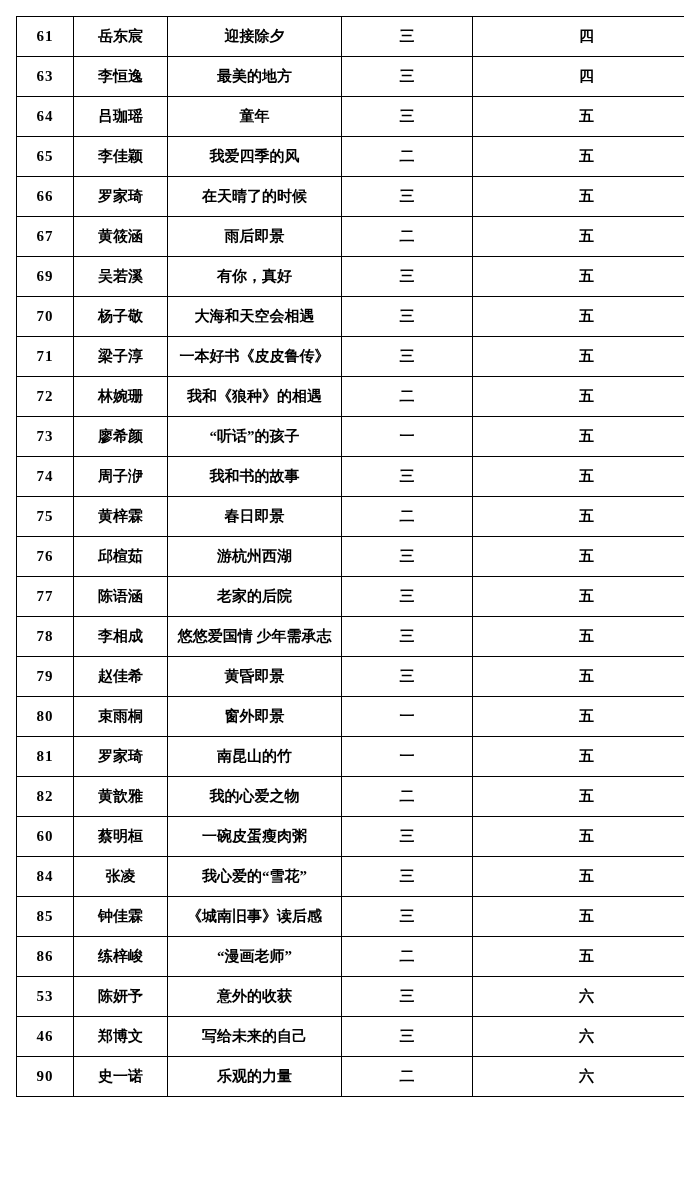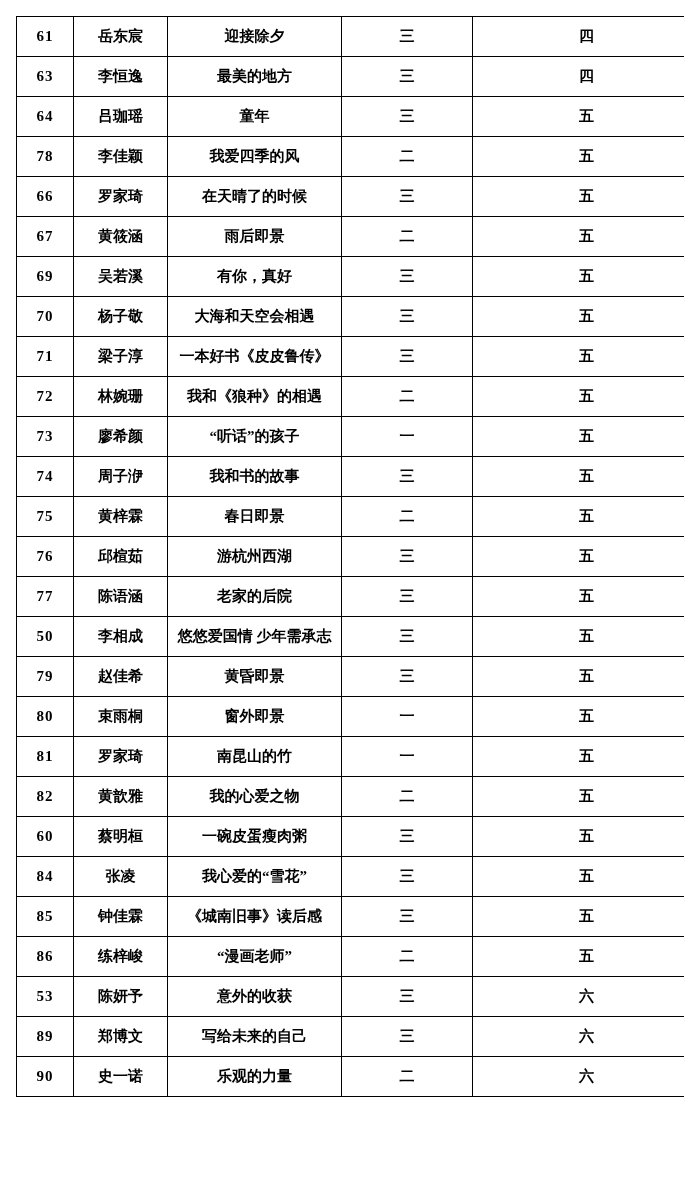--- a/index.html
+++ b/index.html
@@ -65,21 +65,21 @@
           <td class="col4">四</td>
         </tr>
         <tr>
           <td class="col0">64</td>
           <td class="col1">吕珈瑶</td>
           <td class="col2">童年</td>
           <td class="col3">三</td>
           <td class="col4">五</td>
         </tr>
         <tr>
-          <td class="col0">78</td>
+          <td class="col0">65</td>
           <td class="col1">李佳颖</td>
           <td class="col2">我爱四季的风</td>
           <td class="col3">二</td>
           <td class="col4">五</td>
         </tr>
         <tr>
           <td class="col0">66</td>
           <td class="col1">罗家琦</td>
           <td class="col2">在天晴了的时候</td>
           <td class="col3">三</td>
@@ -149,21 +149,21 @@
           <td class="col4">五</td>
         </tr>
         <tr>
           <td class="col0">77</td>
           <td class="col1">陈语涵</td>
           <td class="col2">老家的后院</td>
           <td class="col3">三</td>
           <td class="col4">五</td>
         </tr>
         <tr>
-          <td class="col0">50</td>
+          <td class="col0">78</td>
           <td class="col1">李相成</td>
           <td class="col2">悠悠爱国情 少年需承志</td>
           <td class="col3">三</td>
           <td class="col4">五</td>
         </tr>
         <tr>
           <td class="col0">79</td>
           <td class="col1">赵佳希</td>
           <td class="col2">黄昏即景</td>
           <td class="col3">三</td>
@@ -219,21 +219,21 @@
           <td class="col4">五</td>
         </tr>
         <tr>
           <td class="col0">53</td>
           <td class="col1">陈妍予</td>
           <td class="col2">意外的收获</td>
           <td class="col3">三</td>
           <td class="col4">六</td>
         </tr>
         <tr>
-          <td class="col0">89</td>
+          <td class="col0">46</td>
           <td class="col1">郑博文</td>
           <td class="col2">写给未来的自己</td>
           <td class="col3">三</td>
           <td class="col4">六</td>
         </tr>
         <tr>
           <td class="col0">90</td>
           <td class="col1">史一诺</td>
           <td class="col2">乐观的力量</td>
           <td class="col3">二</td>

